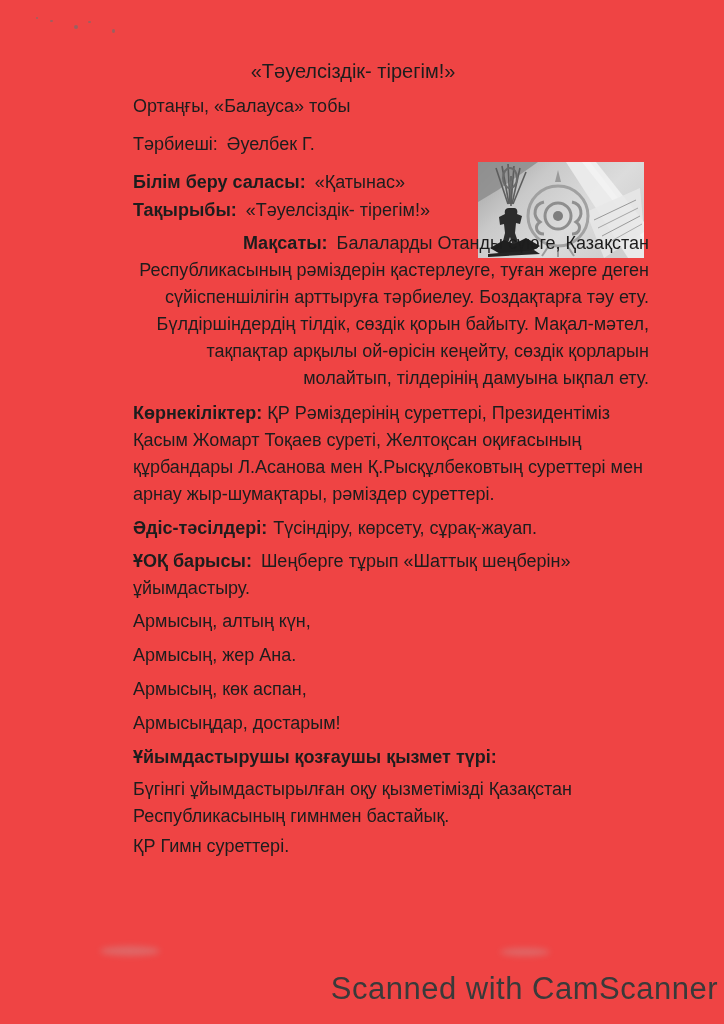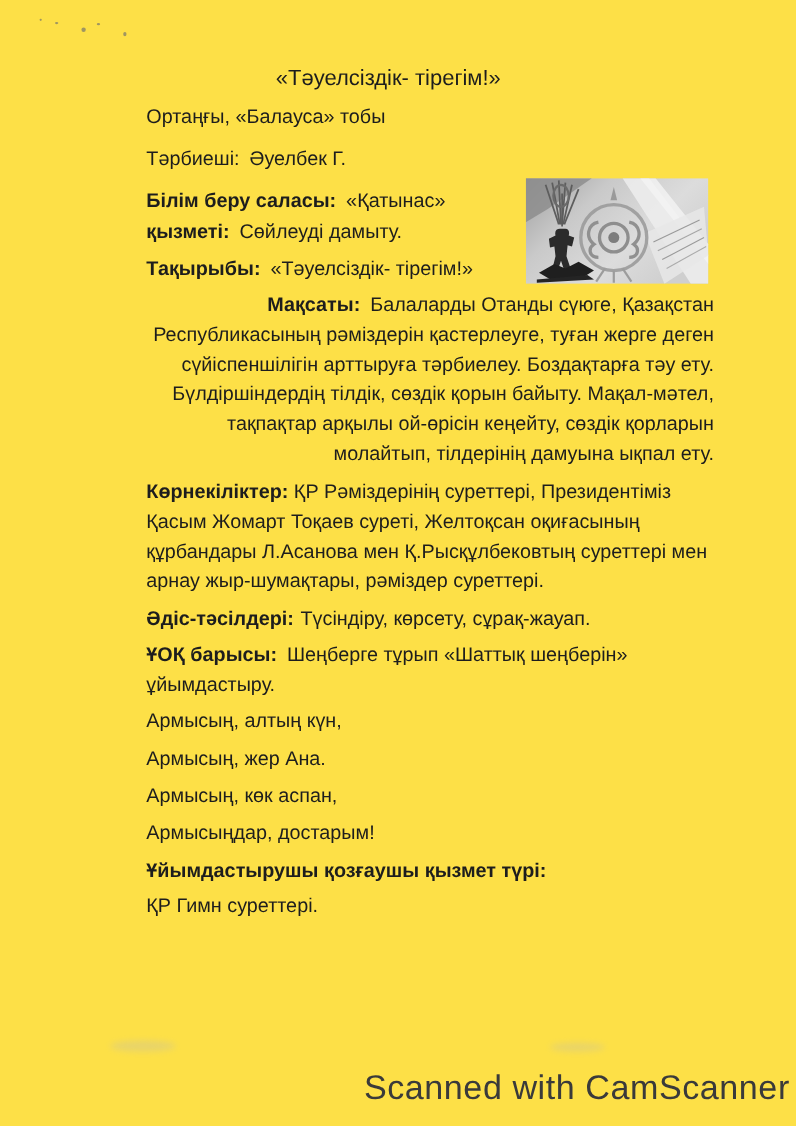--- a/index.html
+++ b/index.html
@@ -4,21 +4,21 @@
 <style>
   html, body {
     margin: 0;
     padding: 0;
     background: #ffffff;
   }
   .page {
     position: relative;
     width: 724px;
     height: 1024px;
-    background: #fde047;
+    background: #ef4444;
     font-family: "Liberation Sans", sans-serif;
     color: #1d1d1d;
     overflow: hidden;
   }
   .content {
     position: absolute;
     left: 133px;
     top: 58px;
     width: 516px;
     font-size: 18px;
@@ -144,39 +144,39 @@
 
     <p class="title">«Тәуелсіздік- тірегім!»</p>
 
     <p class="para">Ортаңғы, «Балауса» тобы</p>
 
     <p class="para"><span class="lbl" style="font-weight:normal">Тәрбиеші:</span><span>Әуелбек Г.</span></p>
 
     <p class="tight"><span class="lbl">Білім беру саласы:</span><span>«Қатынас»</span></p>
 
 
-    <p class="para" style="margin-bottom:7px"><span class="lbl">қызметі:</span><span>Сөйлеуді дамыту.</span></p>
 
     <p class="para" style="margin-bottom:6px"><span class="lbl">Тақырыбы:</span><span>«Тәуелсіздік- тірегім!»</span></p>
 
     <p class="goal-para"><span class="lbl">Мақсаты:</span><span>Балаларды Отанды сүюге, Қазақстан Республикасының рәміздерін қастерлеуге, туған жерге деген сүйіспеншілігін арттыруға тәрбиелеу. Боздақтарға тәу ету. Бүлдіршіндердің тілдік, сөздік қорын байыту. Мақал-мәтел, тақпақтар арқылы ой-өрісін кеңейту, сөздік қорларын молайтып, тілдерінің дамуына ықпал ету.</span></p>
 
     <p class="visuals-para"><span class="lbl" style="margin-right:5px">Көрнекіліктер:</span><span>ҚР Рәміздерінің суреттері, Президентіміз Қасым Жомарт Тоқаев суреті, Желтоқсан оқиғасының құрбандары Л.Асанова мен Қ.Рысқұлбековтың суреттері мен арнау жыр-шумақтары, рәміздер суреттері.</span></p>
 
     <p class="methods-para"><span class="lbl" style="margin-right:6px">Әдіс-тәсілдері:</span><span>Түсіндіру, көрсету, сұрақ-жауап.</span></p>
 
     <p class="process-para"><span class="lbl">ҰОҚ барысы:</span><span>Шеңберге тұрып «Шаттық шеңберін» ұйымдастыру.</span></p>
 
     <p class="poem-line">Армысың, алтың күн,</p>
     <p class="poem-line">Армысың, жер Ана.</p>
     <p class="poem-line">Армысың, көк аспан,</p>
     <p class="poem-line">Армысыңдар, достарым!</p>
 
     <p class="org-heading">Ұйымдастырушы қозғаушы қызмет түрі:</p>
 
+    <p class="org-para">Бүгінгі ұйымдастырылған оқу қызметімізді Қазақстан Республикасының гимнмен бастайық.</p>
 
     <p class="para">ҚР Гимн суреттері.</p>
 
   </div>
 
   <div class="smudge" style="left:100px; top:946px; width:60px; height:10px;"></div>
   <div class="smudge" style="left:500px; top:948px; width:50px; height:8px;"></div>
 
   <div class="watermark">Scanned with CamScanner</div>
 

